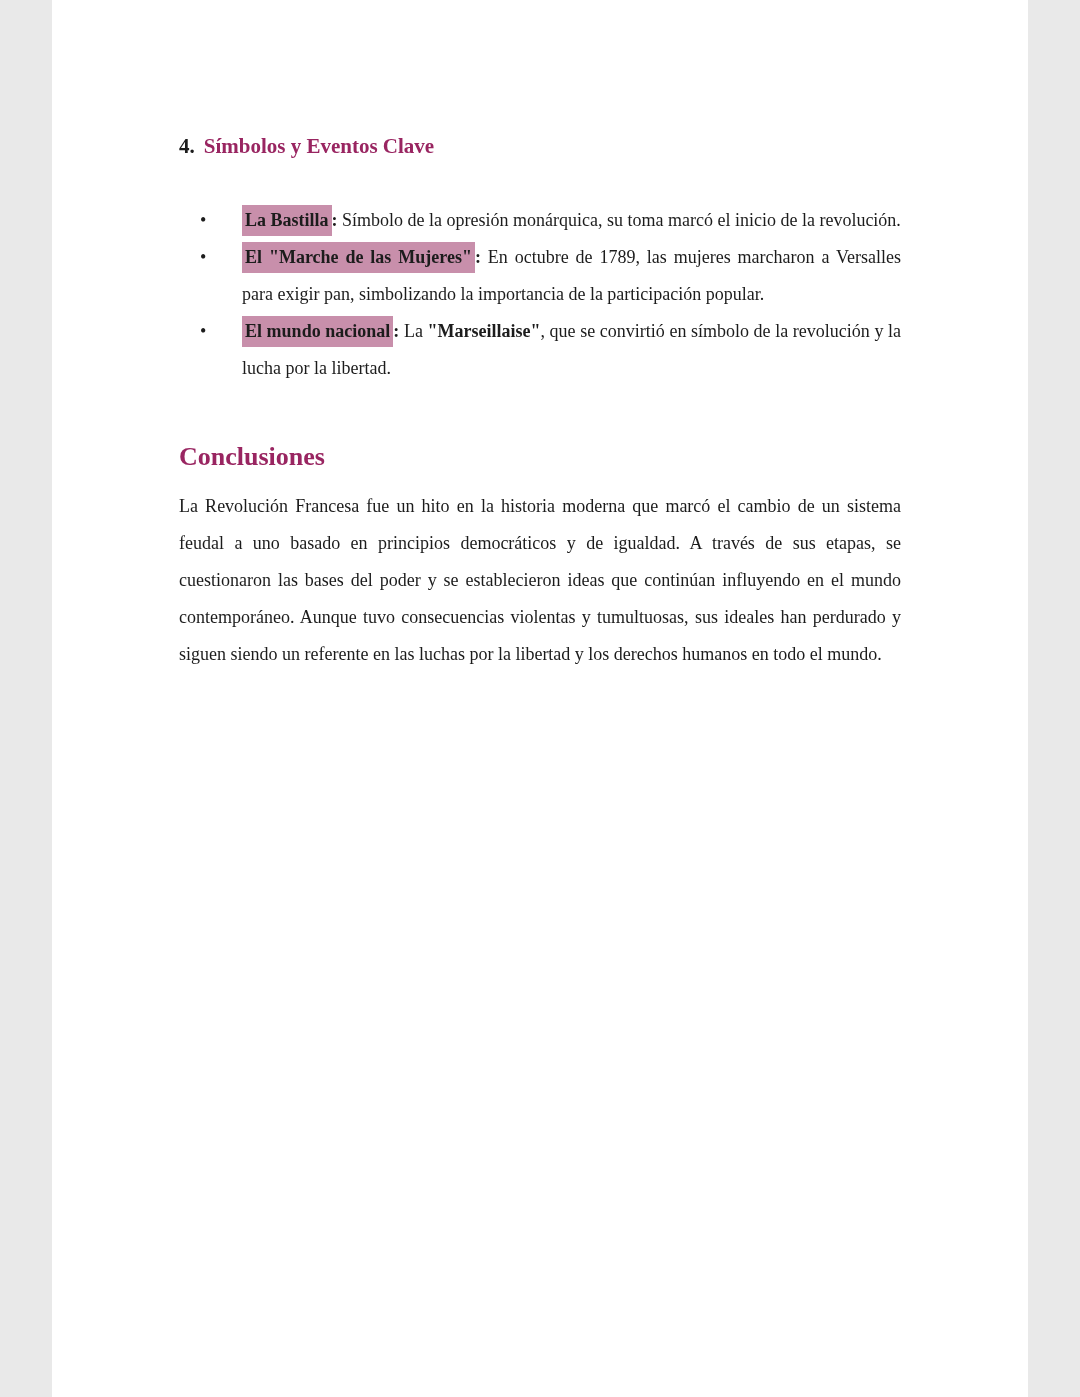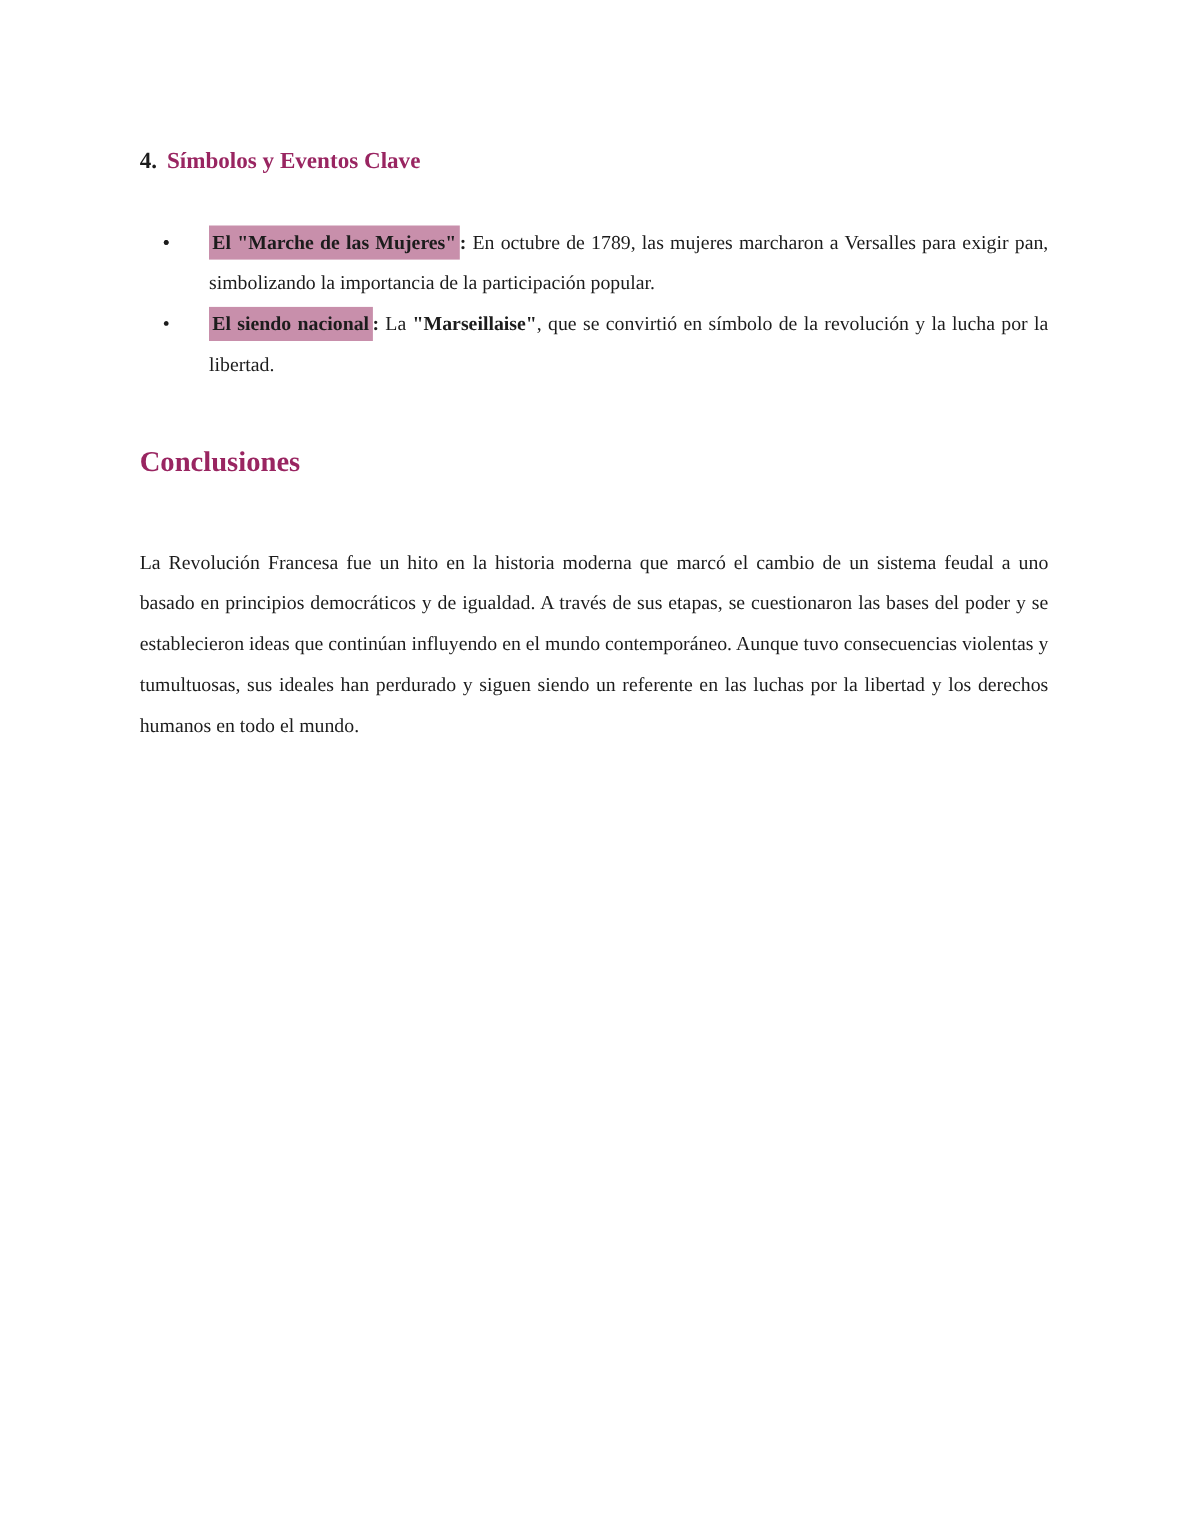--- a/index.html
+++ b/index.html
@@ -4,21 +4,21 @@
 <style>
   :root {
     --bg: #ffffff;
     --text: #1c1c1c;
     --accent: #992561;
     --highlight: #c88fab;
   }
   * { box-sizing: border-box; }
   html, body { margin: 0; padding: 0; background: #e9e9e9; }
   .page {
-    width: 1080px;
+    width: 976px;
     height: 1397px;
     margin: 0 auto;
     background: var(--bg);
     color: var(--text);
     font-family: "Liberation Serif", "DejaVu Serif", serif;
     padding: 133px 127px 40px 127px;
     overflow: hidden;
   }
   .section-heading {
     margin: 0 0 43px 0;
@@ -56,47 +56,48 @@
     padding: 5px 3px 6px 3px;
   }
   .conclusions-heading {
     margin: 56px 0 0 0;
     font-size: 26px;
     line-height: 28px;
     font-weight: bold;
     color: var(--accent);
   }
   .conclusion-paragraph {
-    margin: 59px 0 0 0;
+    margin: 17px 0 0 0;
     font-size: 18px;
     line-height: 37px;
     text-align: justify;
     color: var(--text);
   }
 </style>
 </head>
 <body>
 
 <div class="page">
 
   <h2 class="section-heading">
     <span class="section-number">4.</span><span>Símbolos y Eventos Clave</span>
   </h2>
 
   <ul class="key-events-list">
     <li class="list-item">
       <span class="bullet-marker">•</span>
+      <span class="item-text"><span class="bold highlight">La Bastilla</span><span class="bold">:</span><span> Símbolo de la opresión monárquica, su toma marcó el inicio de la revolución.</span></span>
     </li>
     <li class="list-item">
       <span class="bullet-marker">•</span>
       <span class="item-text"><span class="bold highlight">El "Marche de las Mujeres"</span><span class="bold">:</span><span> En octubre de 1789, las mujeres marcharon a Versalles para exigir pan, simbolizando la importancia de la participación popular.</span></span>
     </li>
     <li class="list-item">
       <span class="bullet-marker">•</span>
-      <span class="item-text"><span class="bold highlight">El siendo nacional</span><span class="bold">:</span><span> La </span><span class="bold">"Marseillaise"</span><span>, que se convirtió en símbolo de la revolución y la lucha por la libertad.</span></span>
+      <span class="item-text"><span class="bold highlight">El mundo nacional</span><span class="bold">:</span><span> La </span><span class="bold">"Marseillaise"</span><span>, que se convirtió en símbolo de la revolución y la lucha por la libertad.</span></span>
     </li>
   </ul>
 
   <h1 class="conclusions-heading">Conclusiones</h1>
 
   <p class="conclusion-paragraph">La Revolución Francesa fue un hito en la historia moderna que marcó el cambio de un sistema feudal a uno basado en principios democráticos y de igualdad. A través de sus etapas, se cuestionaron las bases del poder y se establecieron ideas que continúan influyendo en el mundo contemporáneo. Aunque tuvo consecuencias violentas y tumultuosas, sus ideales han perdurado y siguen siendo un referente en las luchas por la libertad y los derechos humanos en todo el mundo.</p>
 
 </div>
 
 </body></html>

